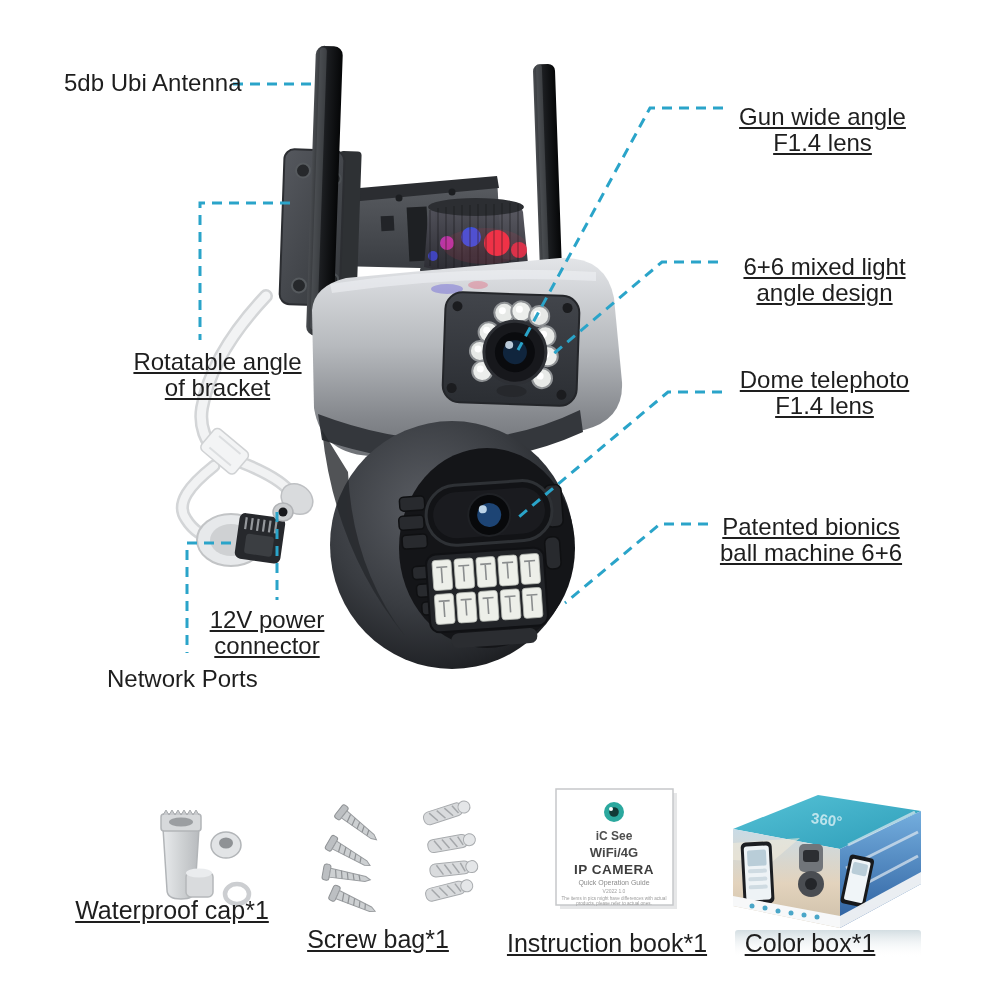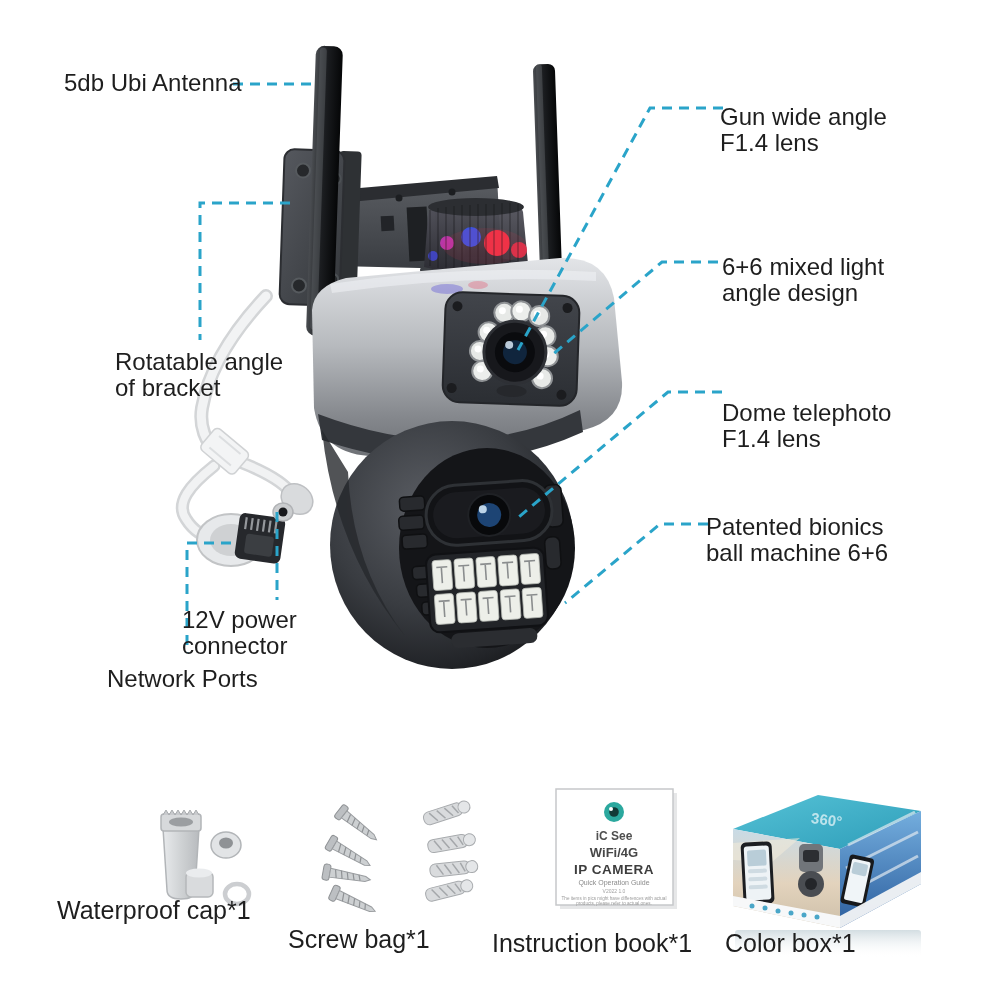--- a/index.html
+++ b/index.html
@@ -1,20 +1,20 @@
 <!DOCTYPE html>
 <html><head>
 <meta charset="utf-8">
 <style>
   html,body{margin:0;padding:0;background:#fff;}
   .canvas{position:relative;width:1000px;height:1000px;background:#ffffff;overflow:hidden;
           font-family:"Liberation Sans",sans-serif;color:#1f1f1f;}
   .art{position:absolute;left:0;top:0;width:1000px;height:1000px;}
   .label{position:absolute;font-size:24px;line-height:26px;white-space:nowrap;color:#1e1e1e;}
-  .label.c{text-align:left;white-space:normal;}
+  .label.c{text-align:center;white-space:normal;text-decoration:underline;}
   .label.big{font-size:25px;}
 </style>
 </head>
 <body>
 
 <div class="canvas">
 
 <svg class="art" viewBox="0 0 1000 1000" xmlns="http://www.w3.org/2000/svg">
   <defs>
     <linearGradient id="antGrad" x1="0" y1="0" x2="1" y2="0">
@@ -368,21 +368,21 @@
 <div class="label c" style="left:722px;top:254px;width:205px;">
   <div>6+6 mixed light</div>
   <div>angle design</div>
 </div>
 
 <div class="label c" style="left:115px;top:349px;width:205px;">
   <div>Rotatable angle</div>
   <div>of bracket</div>
 </div>
 
-<div class="label c" style="left:722px;top:400px;width:205px;">
+<div class="label c" style="left:722px;top:367px;width:205px;">
   <div>Dome telephoto</div>
   <div>F1.4 lens</div>
 </div>
 
 <div class="label c" style="left:706px;top:514px;width:210px;">
   <div>Patented bionics</div>
   <div>ball machine 6+6</div>
 </div>
 
 <div class="label c" style="left:182px;top:607px;width:170px;">

